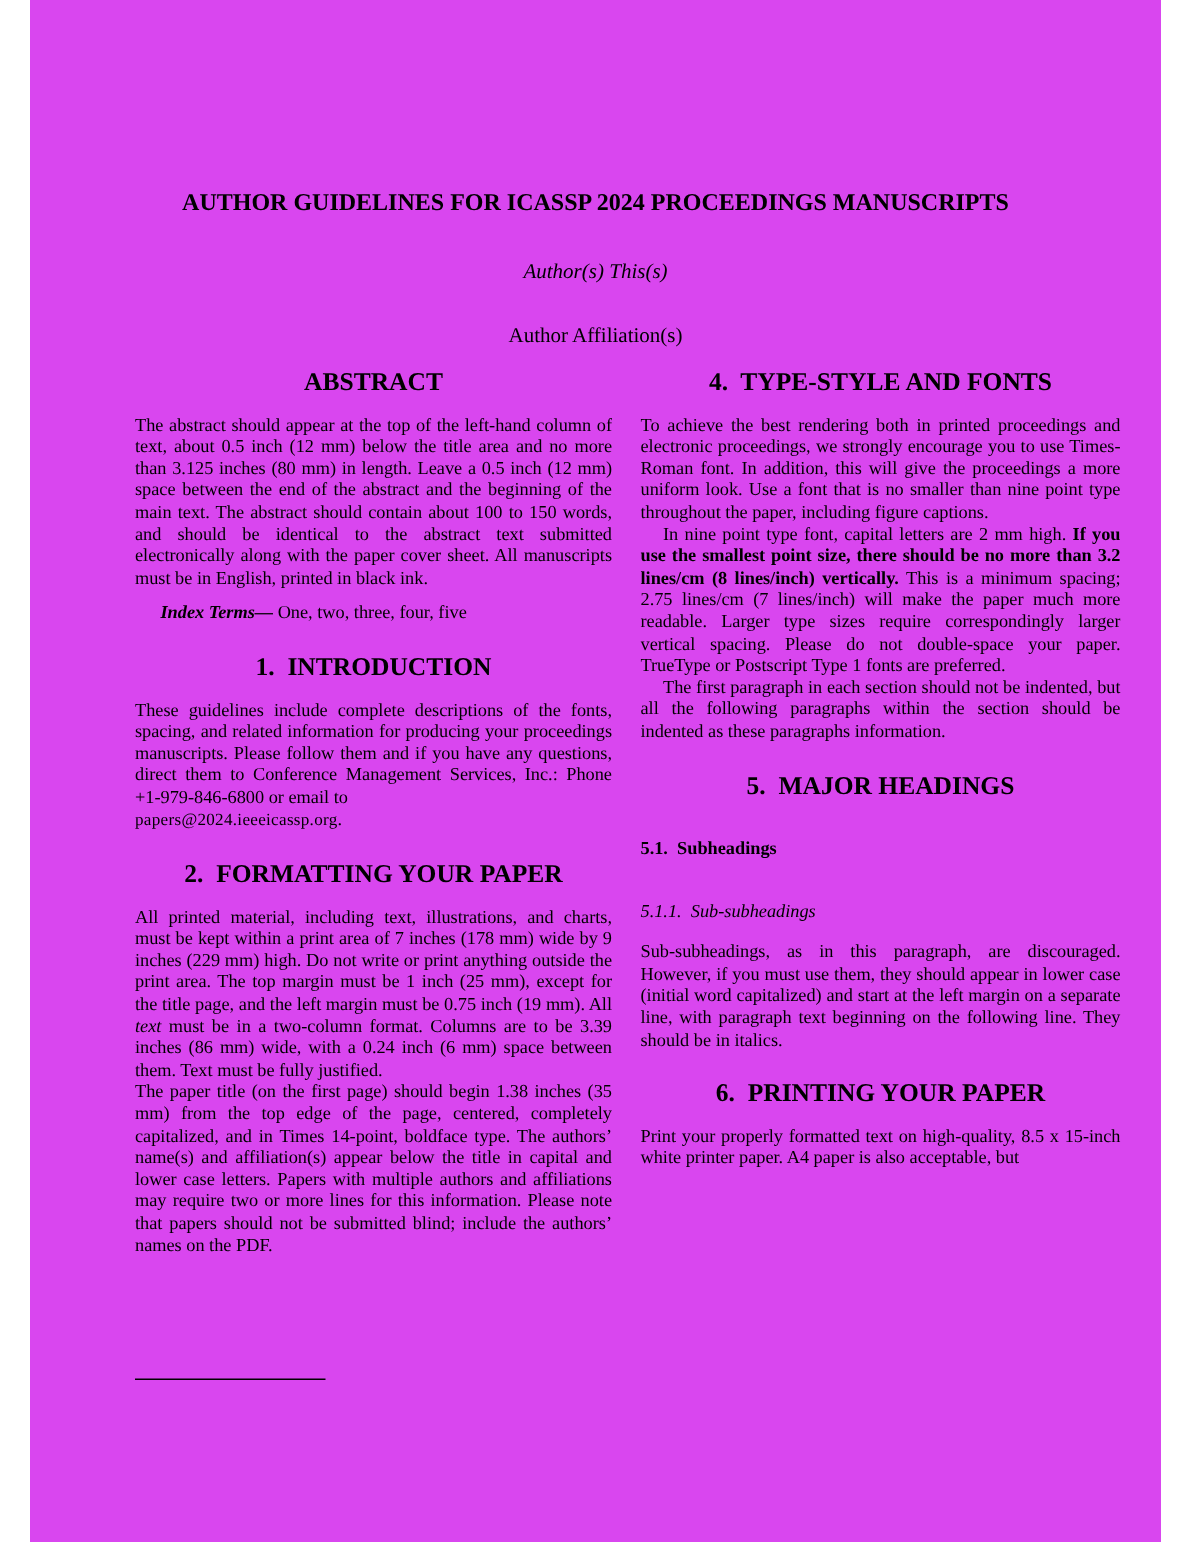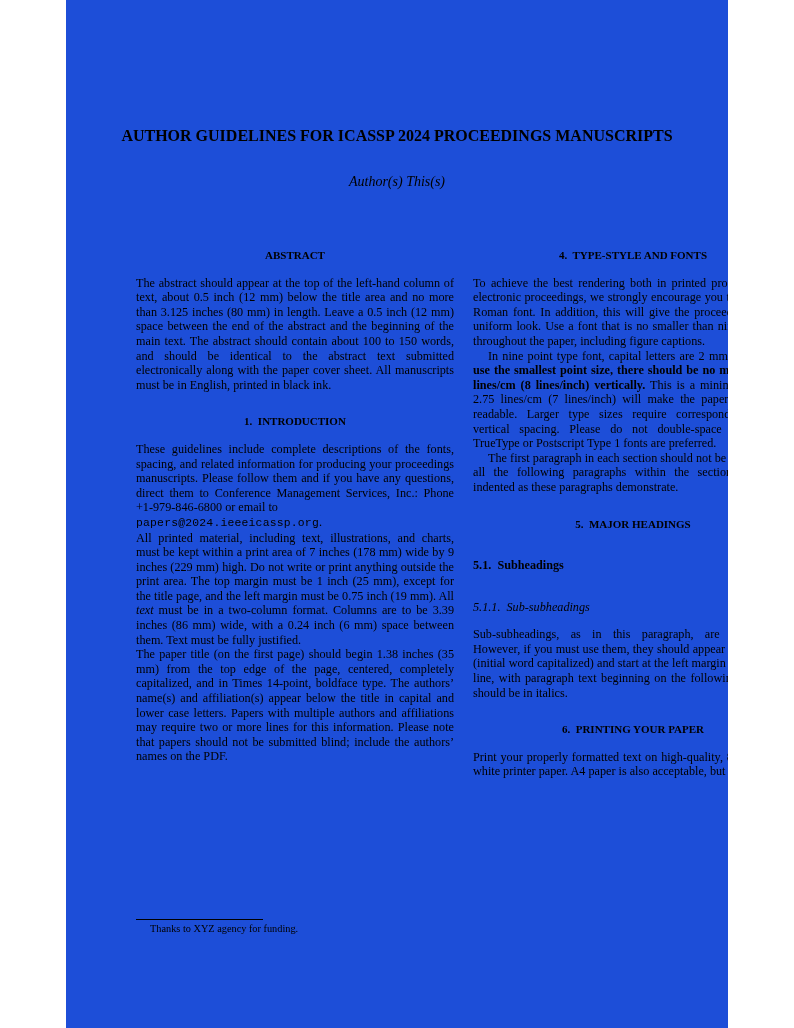--- a/index.html
+++ b/index.html
@@ -1,83 +1,85 @@
 <!DOCTYPE html>
 <html lang="en"><head>
 <meta charset="utf-8">
 <style>
   html,body{margin:0;padding:0;background:#ffffff;}
   .page{
-    position:relative;width:662px;height:1028px;background:#1d4ed8;
+    position:relative;width:754px;height:1028px;background:#d946ef;
     font-family:"Liberation Serif","DejaVu Serif",serif;color:#000;
     overflow:hidden;margin:0 auto;
   }
   .header{position:absolute;top:0;left:0;right:0;text-align:center;}
   .paper-title{margin-top:126px;font-size:16px;font-weight:bold;line-height:19px;}
   .authors-line{margin-top:29px;font-size:14px;font-style:italic;}
   .affiliation-line{margin-top:27px;font-size:14px;}
   .col{
     position:absolute;top:246px;height:708px;overflow:hidden;
     font-size:12.2px;line-height:14.6px;text-align:justify;
     hyphens:auto;-webkit-hyphens:auto;
   }
   .col-left{left:70px;width:318px;height:668px;}
   .col-right{left:407px;width:320px;}
-  .h-center{font-weight:bold;text-align:center;margin:22px 0 13px;font-size:11px;}
+  .h-center{font-weight:bold;text-align:center;margin:22px 0 13px;font-size:17px;}
   .h-first{margin-top:2px;}
   .h-sub{font-weight:bold;text-align:left;margin:27px 0 13px;font-size:12.2px;}
   .h-subsub{font-style:italic;text-align:left;margin:27px 0 13px;font-size:12.2px;}
   p{margin:0;}
   p.indent{text-indent:15px;font-family:Liberation Serif, serif;}
   p.index-terms{margin-top:9px;text-indent:17px;}
   .s-b{font-weight:bold;}
   .s-i{font-style:italic;}
   .s-bi{font-weight:bold;font-style:italic;}
-  .s-tt{font-family:Liberation Mono, monospace;font-size:11.4px;letter-spacing:.2px;}
+  .s-tt{font-family:Liberation Serif, serif;font-size:11.4px;letter-spacing:.2px;}
   .footnote{position:absolute;left:70px;top:919px;width:318px;font-size:10.3px;line-height:12.5px;text-align:left;}
   .footnote-rule{width:127px;border:0;border-top:1px solid #000;margin:0 0 3px 0;}
   .footnote-text{text-indent:14px;}
 </style>
 </head>
 <body>
 
 <div class="page">
 
   <div class="header">
     <div class="paper-title">AUTHOR GUIDELINES FOR ICASSP 2024 PROCEEDINGS MANUSCRIPTS</div>
     <div class="authors-line">Author(s) This(s)</div>
+    <div class="affiliation-line">Author Affiliation(s)</div>
   </div>
 
   <div class="col col-left">
     <div class="h-center h-first">ABSTRACT</div>
     <p>The abstract should appear at the top of the left-hand column of text, about 0.5 inch (12 mm) below the title area and no more than 3.125 inches (80 mm) in length.  Leave a 0.5 inch (12 mm) space between the end of the abstract and the beginning of the main text.  The abstract should contain about 100 to 150 words, and should be identical to the abstract text submitted electronically along with the paper cover sheet.  All manuscripts must be in English, printed in black ink.</p>
+    <p class="index-terms"><span class="s-bi">Index Terms—</span><span> One, two, three, four, five</span></p>
 
     <div class="h-center">1.&nbsp; INTRODUCTION</div>
     <p><span>These guidelines include complete descriptions of the fonts, spacing, and related information for producing your proceedings manuscripts.  Please follow them and if you have any questions, direct them to Conference Management Services, Inc.: Phone +1-979-846-6800 or email to</span><br><span class="s-tt">papers@2024.ieeeicassp.org</span><span>.</span></p>
 
+    <div class="h-center">2.&nbsp; FORMATTING YOUR PAPER</div>
     <p><span>All printed material, including text, illustrations, and charts, must be kept within a print area of 7 inches (178 mm) wide by 9 inches (229 mm) high.  Do not write or print anything outside the print area.  The top margin must be 1 inch (25 mm), except for the title page, and the left margin must be 0.75 inch (19 mm).  All </span><span class="s-i">text</span><span> must be in a two-column format. Columns are to be 3.39 inches (86 mm) wide, with a 0.24 inch (6 mm) space between them.  Text must be fully justified.</span></p>
 
     <p>The paper title (on the first page) should begin 1.38 inches (35 mm) from the top edge of the page, centered, completely capitalized, and in Times 14-point, boldface type.  The authors’ name(s) and affiliation(s) appear below the title in capital and lower case letters.  Papers with multiple authors and affiliations may require two or more lines for this information. Please note that papers should not be submitted blind; include the authors’ names on the PDF.</p>
   </div>
 
   <div class="col col-right">
     <div class="h-center h-first">4.&nbsp; TYPE-STYLE AND FONTS</div>
     <p>To achieve the best rendering both in printed proceedings and electronic proceedings, we strongly encourage you to use Times-Roman font.  In addition, this will give the proceedings a more uniform look.  Use a font that is no smaller than nine point type throughout the paper, including figure captions.</p>
     <p class="indent"><span>In nine point type font, capital letters are 2 mm high.  </span><span class="s-b">If you use the smallest point size, there should be no more than 3.2 lines/cm (8 lines/inch) vertically.</span><span>  This is a minimum spacing; 2.75 lines/cm (7 lines/inch) will make the paper much more readable.  Larger type sizes require correspondingly larger vertical spacing.  Please do not double-space your paper.  TrueType or Postscript Type 1 fonts are preferred.</span></p>
-    <p class="indent">The first paragraph in each section should not be indented, but all the following paragraphs within the section should be indented as these paragraphs demonstrate.</p>
+    <p class="indent">The first paragraph in each section should not be indented, but all the following paragraphs within the section should be indented as these paragraphs information.</p>
 
     <div class="h-center">5.&nbsp; MAJOR HEADINGS</div>
 
     <div class="h-sub">5.1.&nbsp; Subheadings</div>
 
     <div class="h-subsub">5.1.1.&nbsp; Sub-subheadings</div>
     <p>Sub-subheadings, as in this paragraph, are discouraged. However, if you must use them, they should appear in lower case (initial word capitalized) and start at the left margin on a separate line, with paragraph text beginning on the following line.  They should be in italics.</p>
 
     <div class="h-center">6.&nbsp; PRINTING YOUR PAPER</div>
     <p>Print your properly formatted text on high-quality, 8.5 x 15-inch white printer paper.  A4 paper is also acceptable, but</p>
   </div>
 
   <div class="footnote">
     <hr class="footnote-rule">
-    <div class="footnote-text">Thanks to XYZ agency for funding.</div>
   </div>
 
 </div>
 
 </body></html>

